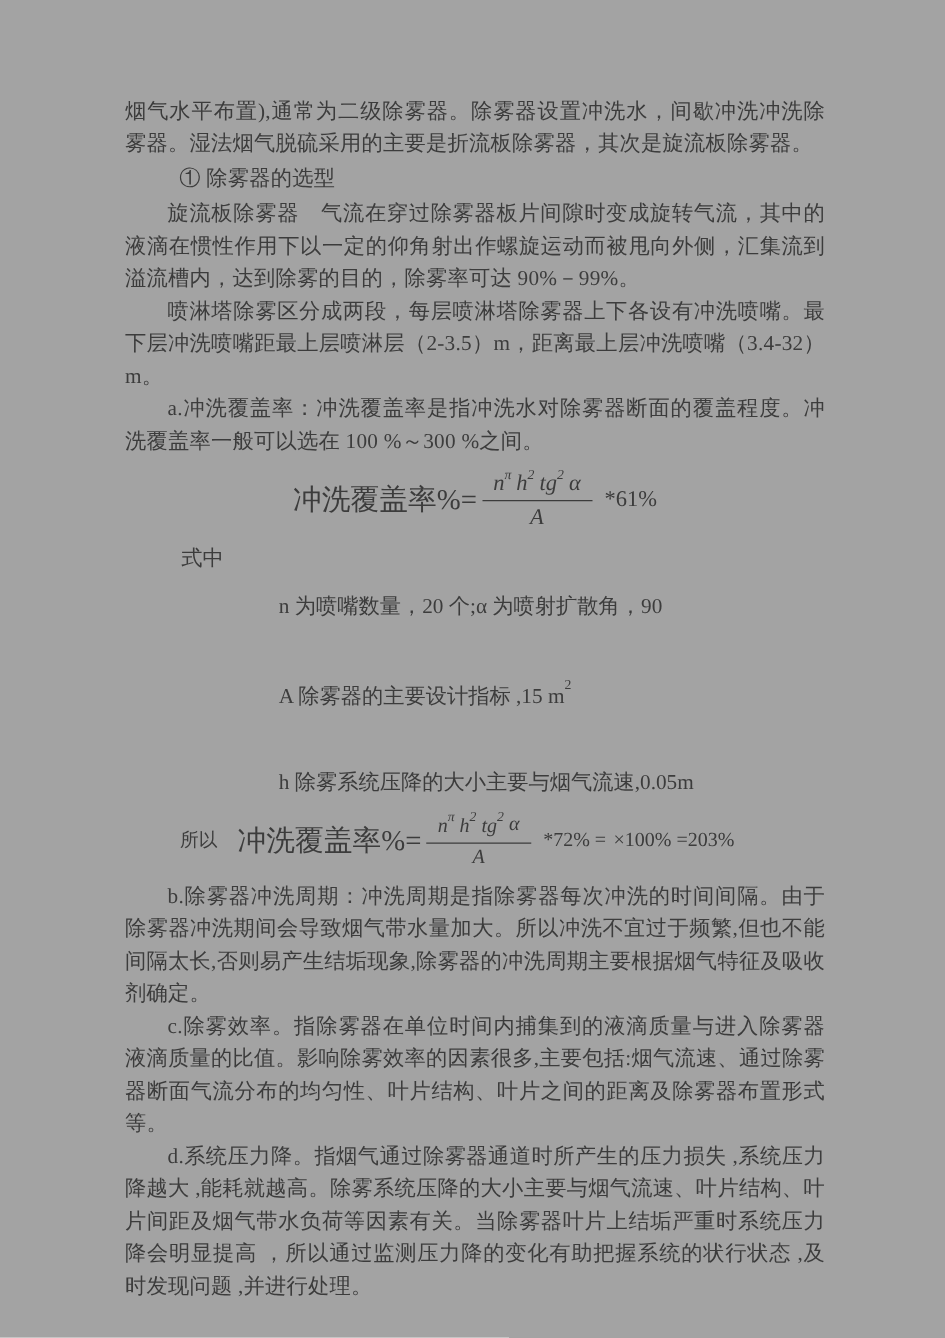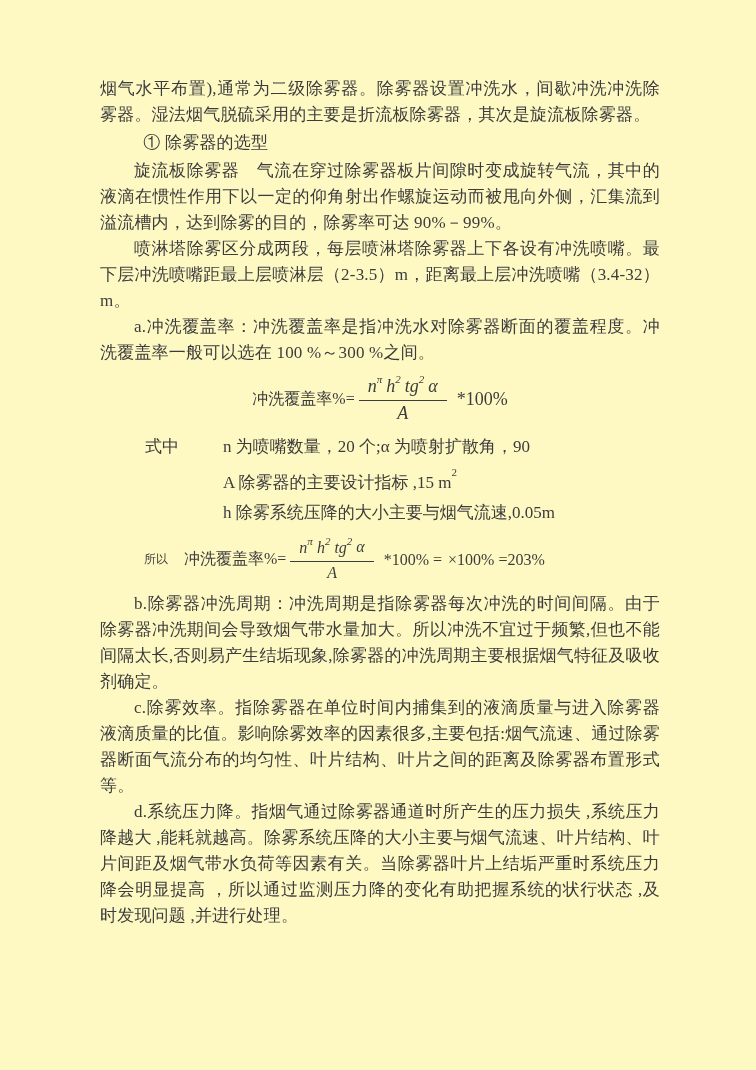--- a/index.html
+++ b/index.html
@@ -8,21 +8,21 @@
     background: #ffffff;
     font-family: "Liberation Serif", "DejaVu Serif", serif;
     color: #3c3c3c;
     overflow: hidden;
   }
   .page {
     width: 756px;
     height: 1070px;
     padding: 76px 96px 0 100px;
     overflow: hidden;
-    background: #fef9c3;
+    background: #a3a3a3;
   }
   .para {
     font-size: 17px;
     line-height: 26px;
     text-align: justify;
     letter-spacing: 0.2px;
   }
   .para.indent { text-indent: 2em; }
   .para.heading { text-indent: 2.55em; margin: 2px 0; }
 
@@ -33,22 +33,22 @@
     margin: 9px 0;
     font-size: 18px;
     white-space: nowrap;
   }
   .formula.centered { justify-content: center; }
   .formula.calc {
     justify-content: flex-start;
     padding-left: 44px;
     font-size: 16px;
   }
-  .fprefix { margin-right: 16px; font-size: 12px; }
-  .flhs { font-size: 16px; }
+  .fprefix { margin-right: 16px; font-size: 15px; }
+  .flhs { font-size: 23px; }
   .frhs { margin-left: 6px; }
   .frac {
     display: inline-flex;
     flex-direction: column;
     align-items: center;
     margin: 0 4px;
     line-height: 1.15;
   }
   .frac .num {
     display: inline-flex;
@@ -67,21 +67,21 @@
     position: relative;
     top: -2px;
     line-height: 1;
   }
   .frac.roman-math .term sup { font-style: normal; }
 
   
   .where { font-size: 17px; margin: 2px 0; }
   .where-row { display: flex; line-height: 30px; }
   .where-label { flex: 0 0 123px; padding-left: 45px; }
-  .where-text { flex: 1; }
+  .where-text { flex: 1; margin-top: 38px; }
   .lsup { font-size: 11px; position: relative; top: -5px; }
 </style>
 </head>
 <body>
 
 <div class="page">
 
   <p class="para">烟气水平布置),通常为二级除雾器。除雾器设置冲洗水，间歇冲洗冲洗除雾器。湿法烟气脱硫采用的主要是折流板除雾器，其次是旋流板除雾器。</p>
 
   <p class="para heading">① 除雾器的选型</p>
@@ -98,21 +98,21 @@
     <span class="flhs">冲洗覆盖率%=</span>
     <span class="frac italic-math">
       <span class="num">
         <span class="term"><span>n</span><sup>π</sup></span>
         <span class="term"><span>h</span><sup>2</sup></span>
         <span class="term"><span>tg</span><sup>2</sup></span>
         <span class="term"><span>α</span></span>
       </span>
       <span class="den">A</span>
     </span>
-    <span class="frhs">*100%</span>
+    <span class="frhs">*61%</span>
   </div>
 
   <div class="where">
     <div class="where-row">
       <span class="where-label">式中</span>
       <span class="where-text">n 为喷嘴数量，20 个;α 为喷射扩散角，90</span>
     </div>
     <div class="where-row">
       <span class="where-label"></span>
       <span class="where-text"><span>A 除雾器的主要设计指标 ,15 m</span><sup class="lsup">2</sup></span>
@@ -128,21 +128,21 @@
     <span class="flhs">冲洗覆盖率%=</span>
     <span class="frac italic-math">
       <span class="num">
         <span class="term"><span>n</span><sup>π</sup></span>
         <span class="term"><span>h</span><sup>2</sup></span>
         <span class="term"><span>tg</span><sup>2</sup></span>
         <span class="term"><span>α</span></span>
       </span>
       <span class="den">A</span>
     </span>
-    <span class="frhs">*100% =</span>
+    <span class="frhs">*72% =</span>
     <span class="frhs">×100% =203%</span>
   </div>
 
   <p class="para indent">b.除雾器冲洗周期：冲洗周期是指除雾器每次冲洗的时间间隔。由于除雾器冲洗期间会导致烟气带水量加大。所以冲洗不宜过于频繁,但也不能间隔太长,否则易产生结垢现象,除雾器的冲洗周期主要根据烟气特征及吸收剂确定。</p>
 
   <p class="para indent">c.除雾效率。指除雾器在单位时间内捕集到的液滴质量与进入除雾器液滴质量的比值。影响除雾效率的因素很多,主要包括:烟气流速、通过除雾器断面气流分布的均匀性、叶片结构、叶片之间的距离及除雾器布置形式等。</p>
 
   <p class="para indent">d.系统压力降。指烟气通过除雾器通道时所产生的压力损失 ,系统压力降越大 ,能耗就越高。除雾系统压降的大小主要与烟气流速、叶片结构、叶片间距及烟气带水负荷等因素有关。当除雾器叶片上结垢严重时系统压力降会明显提高 ，所以通过监测压力降的变化有助把握系统的状行状态 ,及时发现问题 ,并进行处理。</p>
 
 </div>

